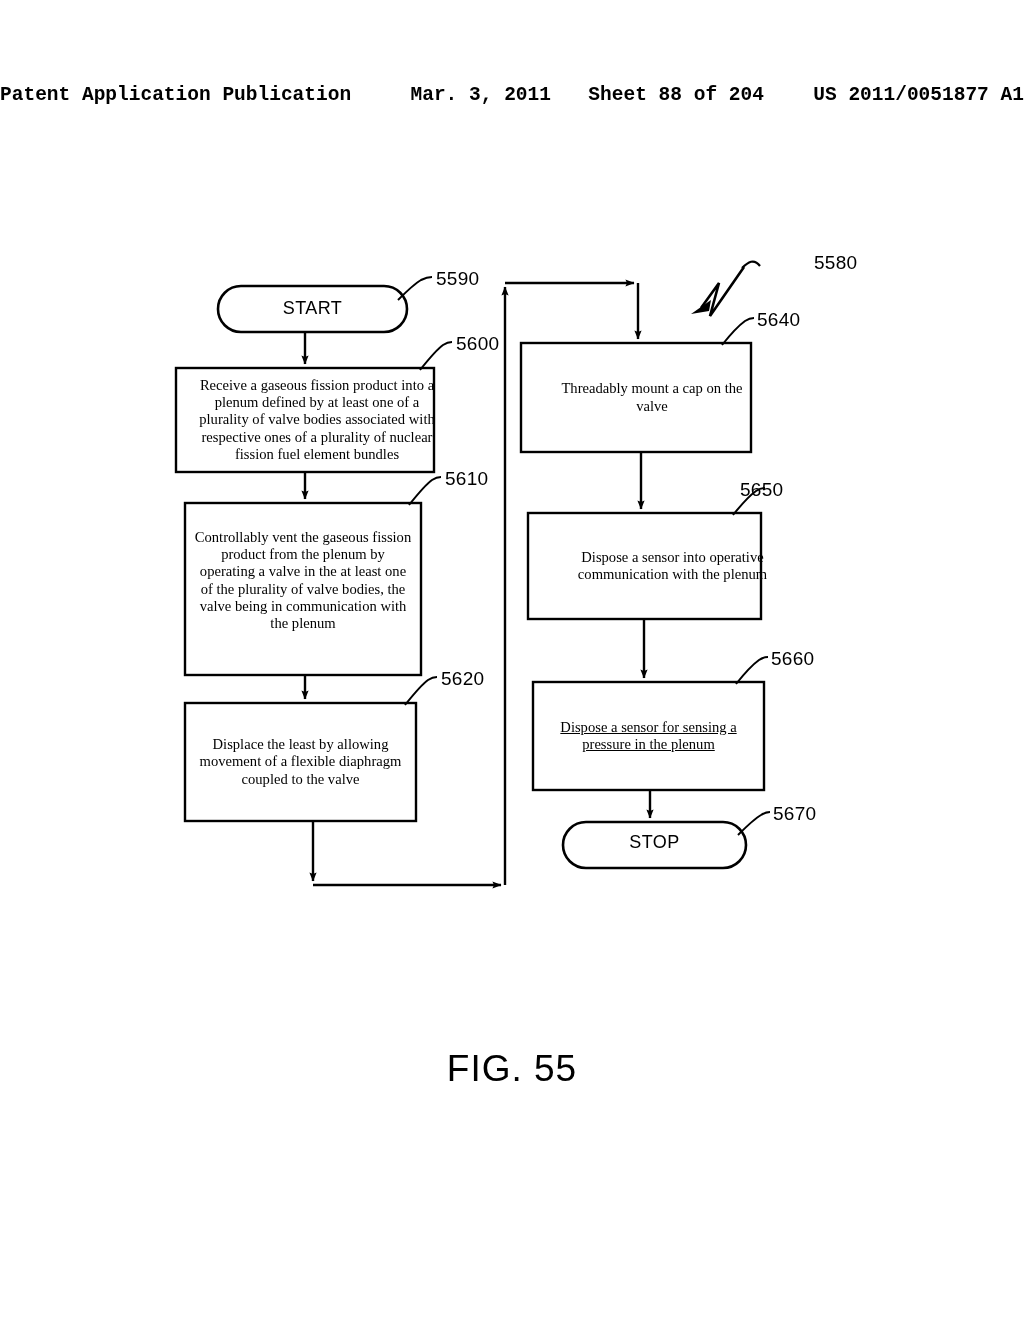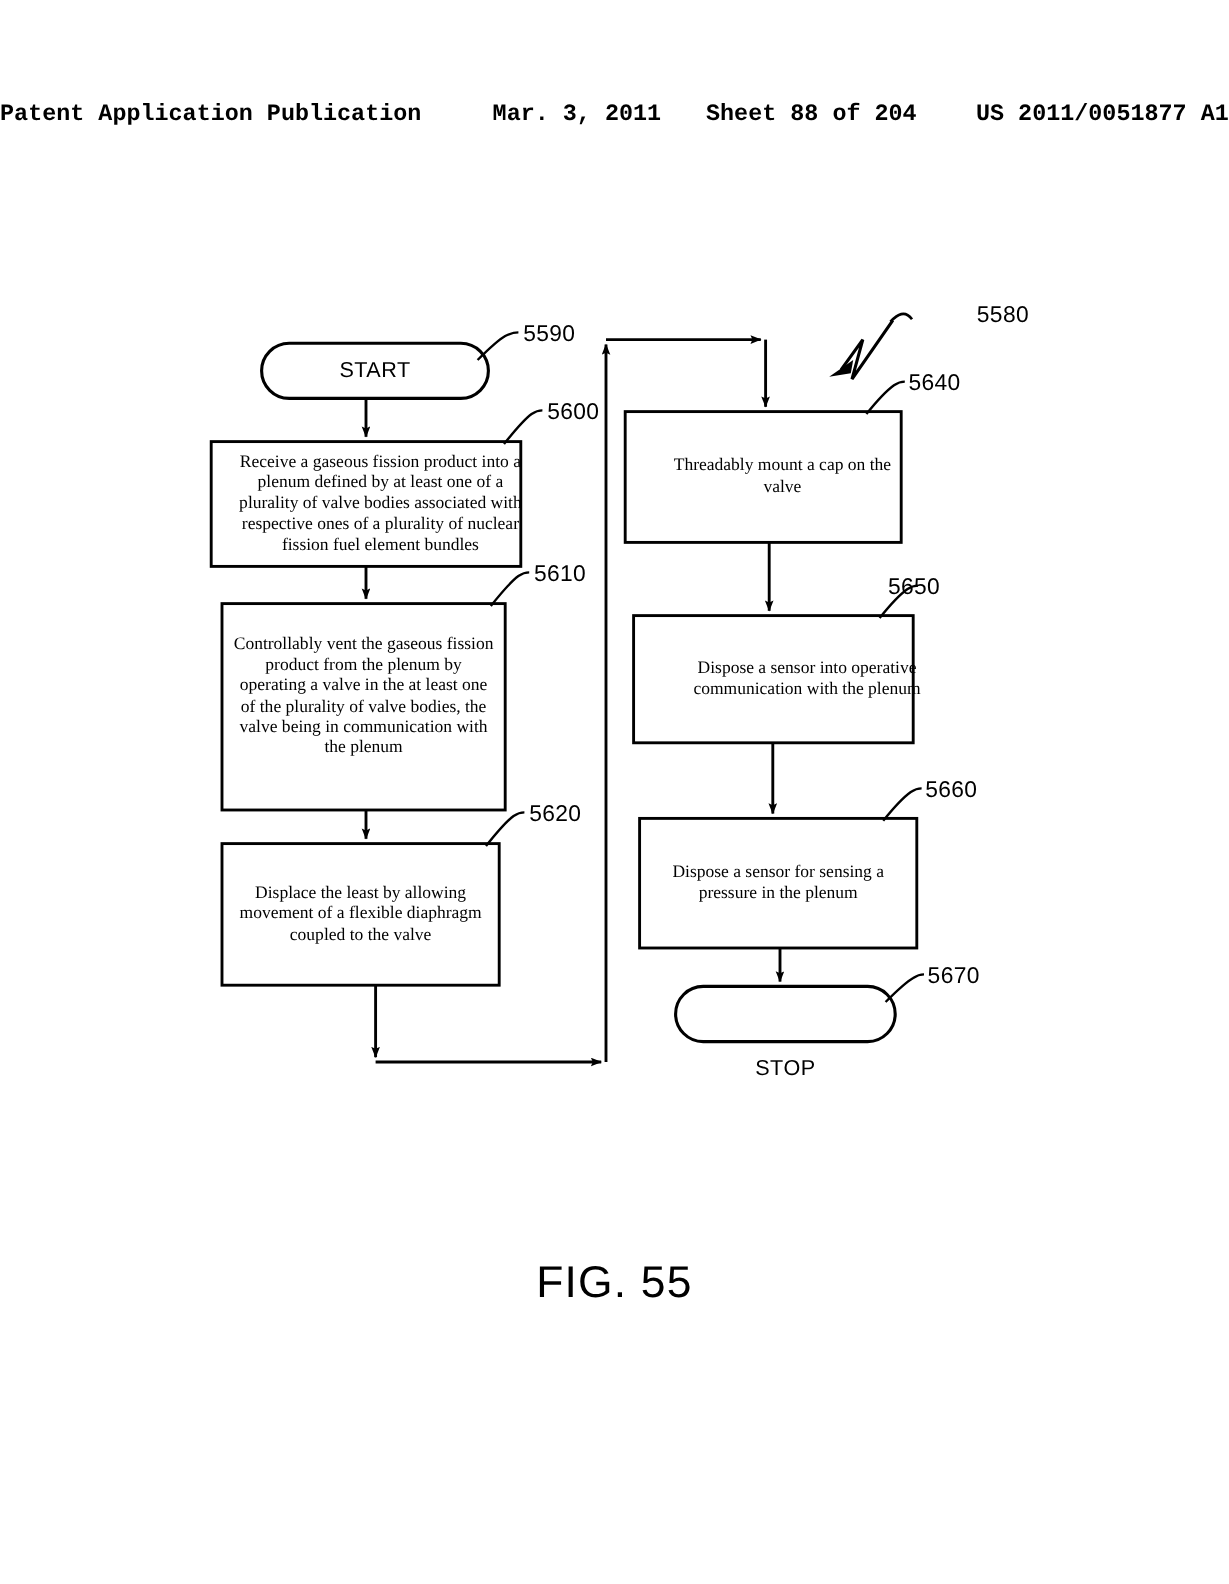--- a/index.html
+++ b/index.html
@@ -166,23 +166,23 @@
 <div class="node-text" style="left:176px; top:368px; width:258px; height:104px;margin-left:12px;">Receive a gaseous fission product into a plenum defined by at least one of a plurality of valve bodies associated with respective ones of a plurality of nuclear fission fuel element bundles</div>
 
 <div class="node-text" style="left:185px; top:503px; width:236px; height:155px;">Controllably vent the gaseous fission product from the plenum by operating a valve in the at least one of the plurality of valve bodies, the valve being in communication with the plenum</div>
 
 <div class="node-text" style="left:185px; top:703px; width:231px; height:118px;">Displace the least by allowing movement of a flexible diaphragm coupled to the valve</div>
 
 <div class="node-text" style="left:521px; top:343px; width:230px; height:109px;padding-left:39px;">Threadably mount a cap on the valve</div>
 
 <div class="node-text" style="left:528px; top:513px; width:233px; height:106px;margin-left:28px;">Dispose a sensor into operative communication with the plenum</div>
 
-<div class="node-text" style="left:533px; top:682px; width:231px; height:108px;">Dispose a sensor for sensing a pressure in the plenum</div>
+<div class="node-text" style="left:533px; top:682px; width:231px; height:108px;text-decoration:underline;">Dispose a sensor for sensing a pressure in the plenum</div>
 
-<div class="node-text terminator-text" style="left:563px; top:868px; width:183px; height:46px;">STOP</div>
+<div class="node-text terminator-text" style="left:563px; top:820px; width:183px; height:46px;">STOP</div>
 
 <span class="ref-num" style="left:436px; top:268px;">5590</span>
 <span class="ref-num" style="left:456px; top:333px;">5600</span>
 <span class="ref-num" style="left:445px; top:468px;">5610</span>
 <span class="ref-num" style="left:441px; top:668px;">5620</span>
 <span class="ref-num" style="left:794px; top:252px;margin-left:20px;">5580</span>
 <span class="ref-num" style="left:757px; top:309px;">5640</span>
 <span class="ref-num" style="left:740px; top:479px;">5650</span>
 <span class="ref-num" style="left:771px; top:648px;">5660</span>
 <span class="ref-num" style="left:773px; top:803px;">5670</span>

